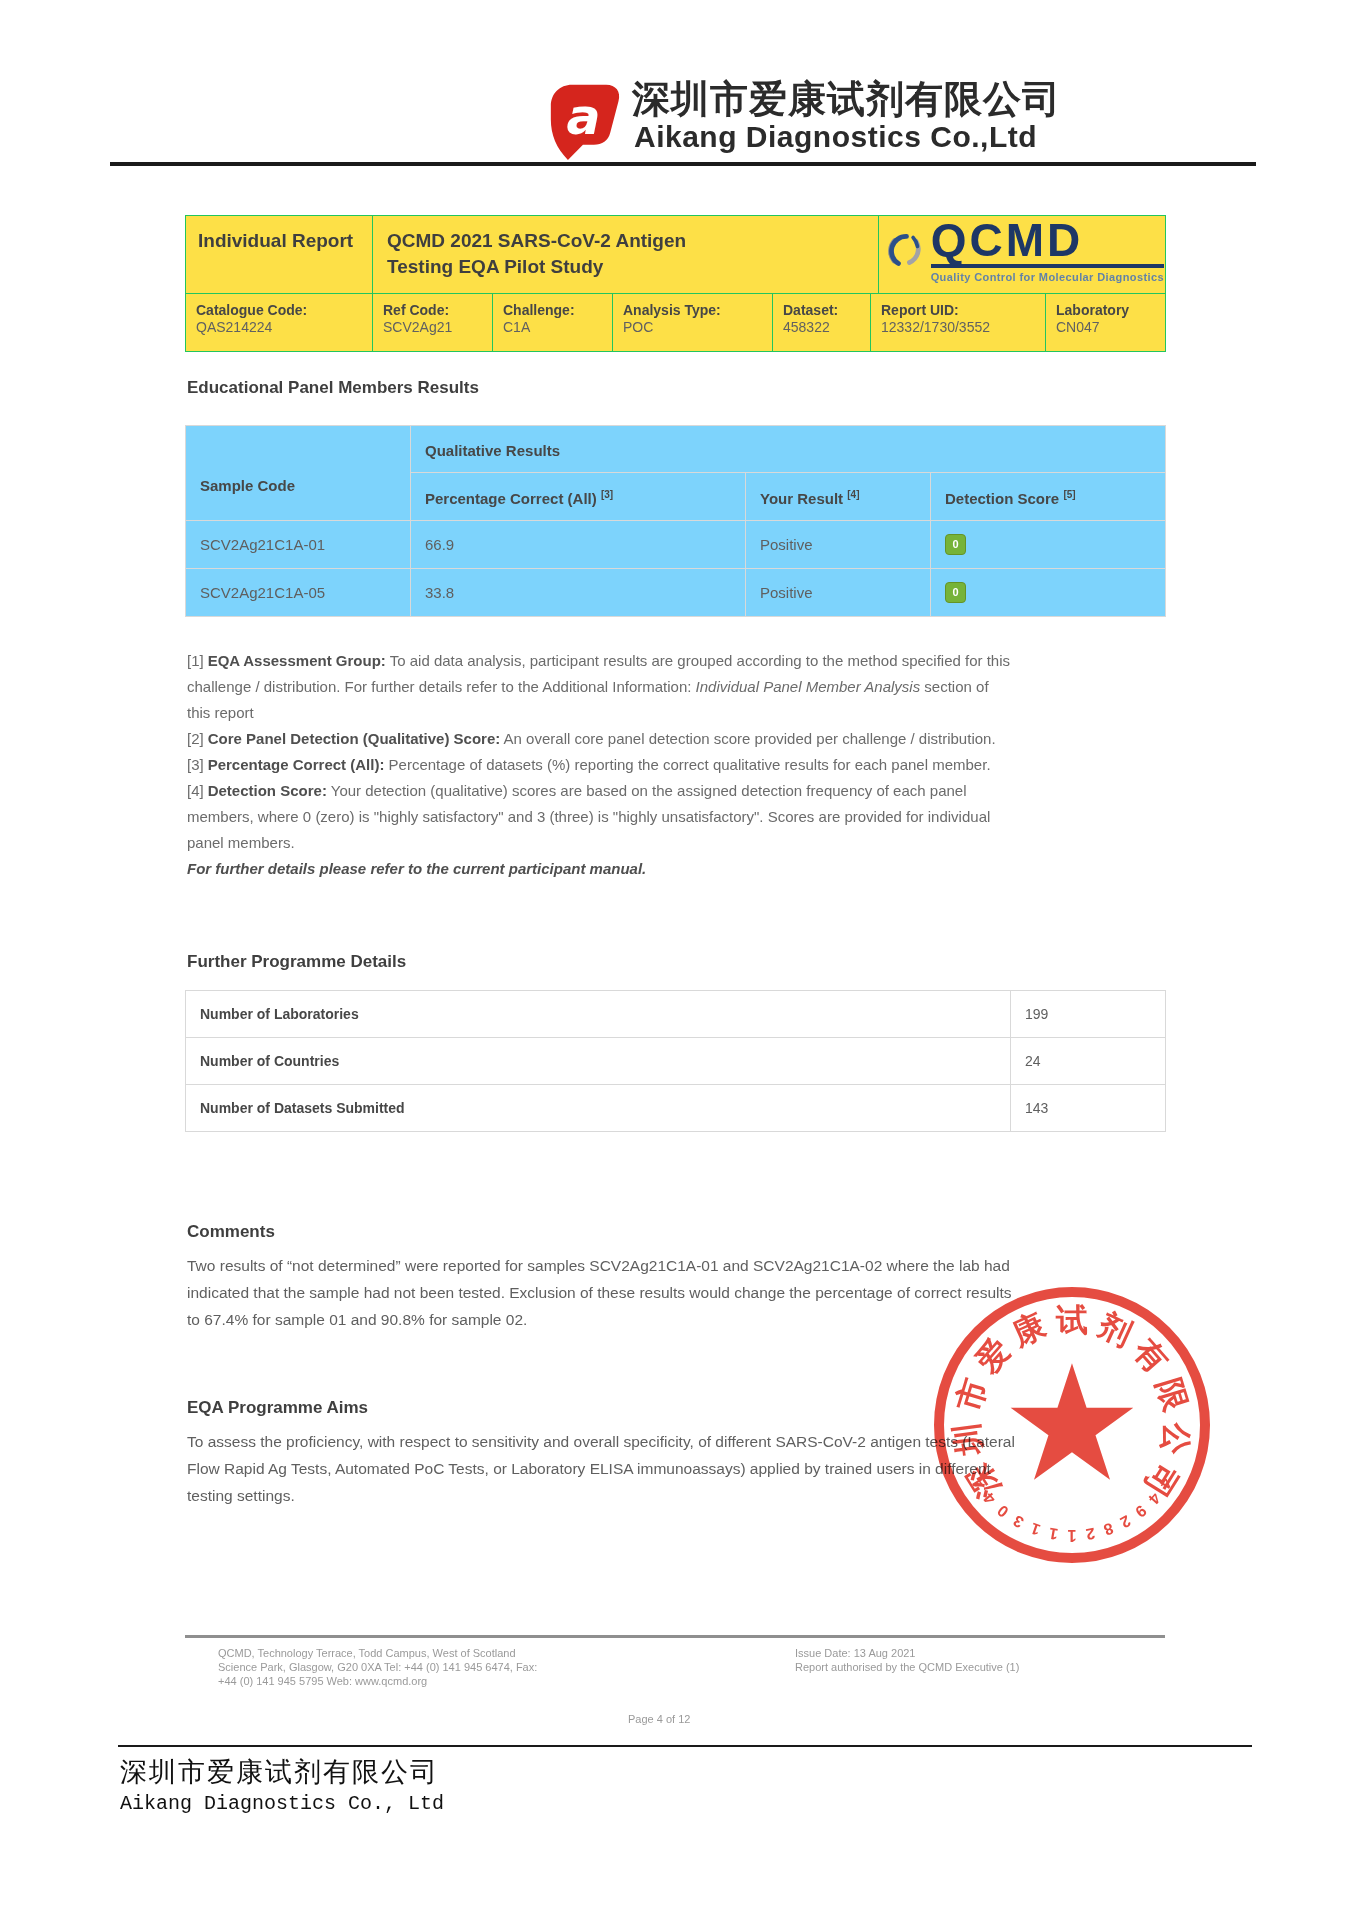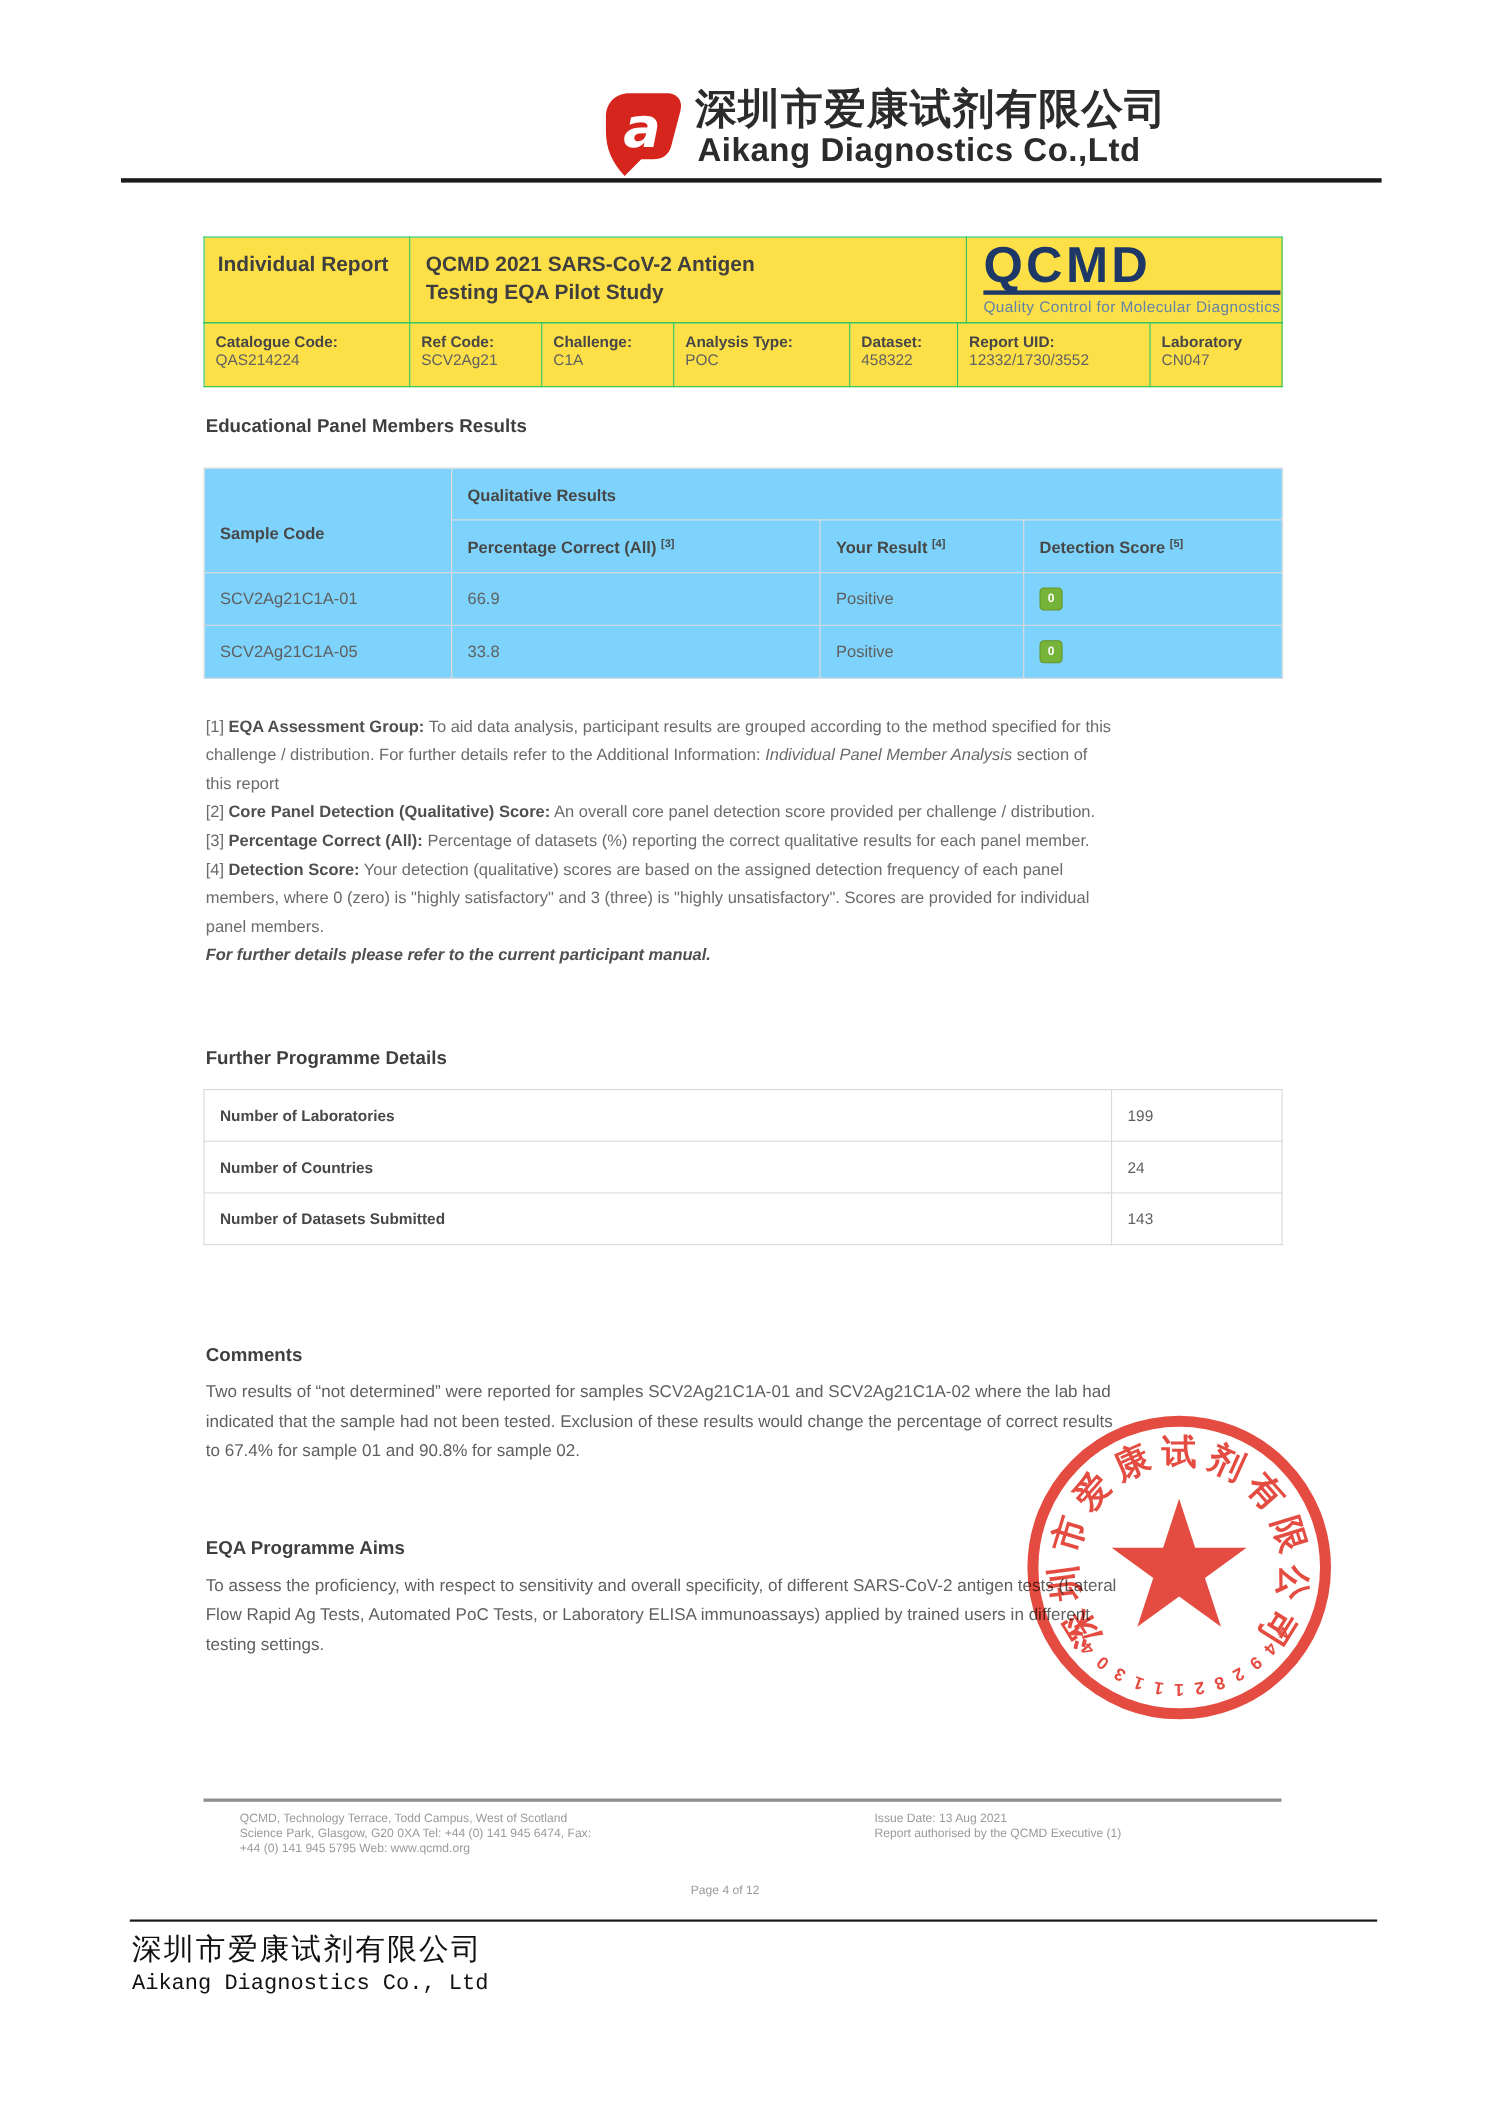--- a/index.html
+++ b/index.html
@@ -17,24 +17,24 @@
                color:#2b2b2b; letter-spacing:0.5px; white-space:nowrap; }
   .header-rule { position:absolute; left:110px; top:162px; width:1146px; height:4px; background:#1a1a1a; }
 
   
   .rpt-table { position:absolute; left:185px; top:215px; width:980px; border-collapse:collapse; table-layout:fixed; }
   .rpt-table td { border:1px solid #22c55e; vertical-align:top; background:#fde047; }
   .rpt-type { font-size:19px; font-weight:bold; color:#3f3f3f; padding:12px 10px 10px 12px; line-height:25px; width:150px; }
   .rpt-title { font-size:19px; font-weight:bold; color:#3f3f3f; padding:12px 10px 10px 14px; line-height:26px; }
   .rpt-title-inner { width:370px; }
   .qcmd-cell { vertical-align:middle; }
-  .qcmd-logo { display:flex; align-items:center; justify-content:space-between; padding-left:6px; }
+  .qcmd-logo { display:flex; align-items:center; justify-content:flex-end; padding-left:6px; }
   .qcmd-word { font-size:46px; font-weight:600; color:#1d3766; letter-spacing:3px; line-height:46px; }
   .qcmd-right { border-bottom:4px solid #1d3766; padding-bottom:1px; }
-  .qcmd-tagline-row { font-size:14px; font-weight:normal; color:#6282a8; letter-spacing:0.4px; margin-top:3px; white-space:nowrap; }
+  .qcmd-tagline-row { font-size:11px; font-weight:bold; color:#6282a8; letter-spacing:0.4px; margin-top:3px; white-space:nowrap; }
 
   .meta-row td { padding:8px 4px 8px 10px; }
   .meta-label { font-size:14px; font-weight:bold; color:#474747; margin-bottom:1px; white-space:nowrap; }
   .meta-value { font-size:14px; color:#616161; white-space:nowrap; }
 
   
   .sec-heading { position:absolute; left:187px; font-size:17px; font-weight:bold; color:#3f3f3f; }
 
   
   .res-table { position:absolute; left:185px; top:425px; width:980px; border-collapse:collapse; table-layout:fixed; }

